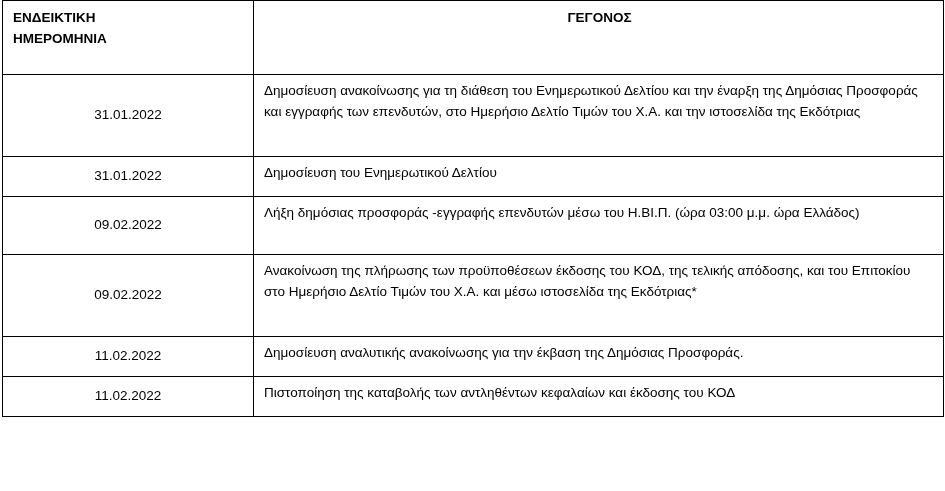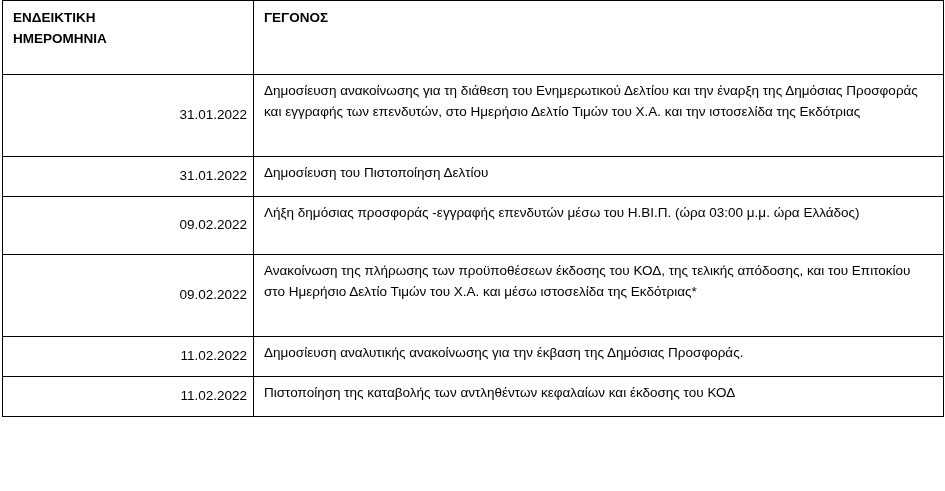--- a/index.html
+++ b/index.html
@@ -41,23 +41,24 @@
     text-align: left;
     padding: 7px 8px 18px 10px;
     height: 48px;
     vertical-align: top;
   }
   table.schedule thead th.date-head {
     padding-left: 10px;
   }
   table.schedule thead th.event-head {
     padding-left: 10px;
+    text-align: center;
   }
   table.schedule td.date-cell {
-    text-align: right;
+    text-align: center;
     vertical-align: middle;
     padding: 6px 6px;
     white-space: nowrap;
   }
   table.schedule td.event-cell {
     text-align: left;
     padding: 6px 10px 7px 10px;
   }
   
   tr.r-tall td { height: 68px; }
@@ -82,21 +83,21 @@
         <th class="event-head">ΓΕΓΟΝΟΣ</th>
       </tr>
     </thead>
     <tbody>
       <tr class="r-tall">
         <td class="date-cell">31.01.2022</td>
         <td class="event-cell">Δημοσίευση ανακοίνωσης για τη διάθεση του Ενημερωτικού Δελτίου και την έναρξη της Δημόσιας Προσφοράς και εγγραφής των επενδυτών, στο Ημερήσιο Δελτίο Τιμών του Χ.Α. και την ιστοσελίδα της Εκδότριας</td>
       </tr>
       <tr class="r-short">
         <td class="date-cell">31.01.2022</td>
-        <td class="event-cell">Δημοσίευση του Πιστοποίηση Δελτίου</td>
+        <td class="event-cell">Δημοσίευση του Ενημερωτικού Δελτίου</td>
       </tr>
       <tr class="r-mid">
         <td class="date-cell">09.02.2022</td>
         <td class="event-cell">Λήξη δημόσιας προσφοράς -εγγραφής επενδυτών μέσω του Η.ΒΙ.Π. (ώρα 03:00 μ.μ. ώρα Ελλάδος)</td>
       </tr>
       <tr class="r-tall">
         <td class="date-cell">09.02.2022</td>
         <td class="event-cell">Ανακοίνωση της πλήρωσης των προϋποθέσεων έκδοσης του ΚΟΔ, της τελικής απόδοσης, και του Επιτοκίου στο Ημερήσιο Δελτίο Τιμών του Χ.Α. και μέσω ιστοσελίδα της Εκδότριας*</td>
       </tr>
       <tr class="r-short">

